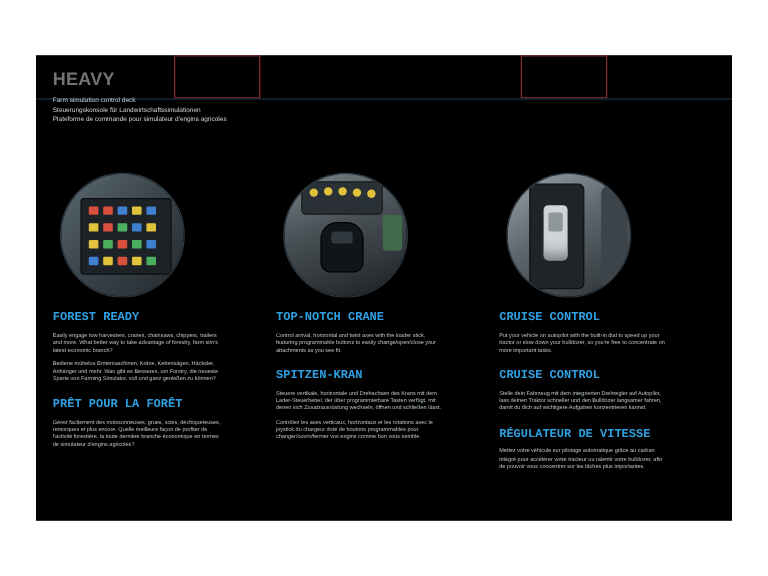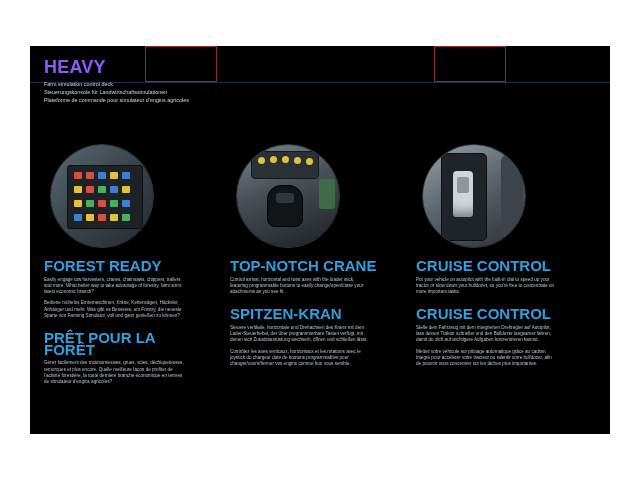--- a/index.html
+++ b/index.html
@@ -47,23 +47,23 @@
   }
 
   
   .title-block {
     position: absolute;
     left: 14px;
     top: 14px;
     width: 230px;
   }
   .title-main {
-    color: #8b5cf6;
+    color: #737373;
     font-weight: bold;
-    font-size: 18px;
+    font-size: 15px;
     line-height: 14px;
     letter-spacing: 0.2px;
     text-transform: uppercase;
   }
   .title-main div { display: block; }
   .subtitle {
     color: #cfd6da;
     font-size: 5.4px;
     line-height: 8px;
     margin-top: 6px;
@@ -193,24 +193,25 @@
     right: 2px; top: 10px;
     width: 22px; height: 84px;
     background: #3c4449;
     border-radius: 6px;
   }
 
   
   .heading {
     color: #2f9fe0;
     font-weight: bold;
-    font-size: 15px;
+    font-size: 10px;
     line-height: 11.5px;
     text-transform: uppercase;
     margin-top: 12px;
+    font-family: Liberation Mono, monospace;
   }
   .body {
     color: #b9c2c8;
     font-size: 4.6px;
     line-height: 6.3px;
     margin-top: 5px;
     width: 142px;
   }
   .blockgap { margin-top: 13px; }
 </style>
@@ -306,18 +307,19 @@
           <div class="p3-plate"></div>
           <div class="p3-switch"></div>
         </div>
 
         <div class="heading">CRUISE CONTROL</div>
         <div class="body">Put your vehicle on autopilot with the built-in dial to speed up your tractor or slow down your bulldozer, so you're free to concentrate on more important tasks.</div>
 
         <div class="heading blockgap">CRUISE CONTROL</div>
         <div class="body">Stelle dein Fahrzeug mit dem integrierten Drehregler auf Autopilot, lass deinen Traktor schneller und den Bulldozer langsamer fahren, damit du dich auf wichtigere Aufgaben konzentrieren kannst.</div>
 
+        <div class="heading blockgap">RÉGULATEUR DE VITESSE</div>
         <div class="body">Mettez votre véhicule sur pilotage automatique grâce au cadran intégré pour accélérer votre tracteur ou ralentir votre bulldozer, afin de pouvoir vous concentrer sur les tâches plus importantes.</div>
       </div>
 
     </div>
   </div>
 </div>
 
 </body></html>

